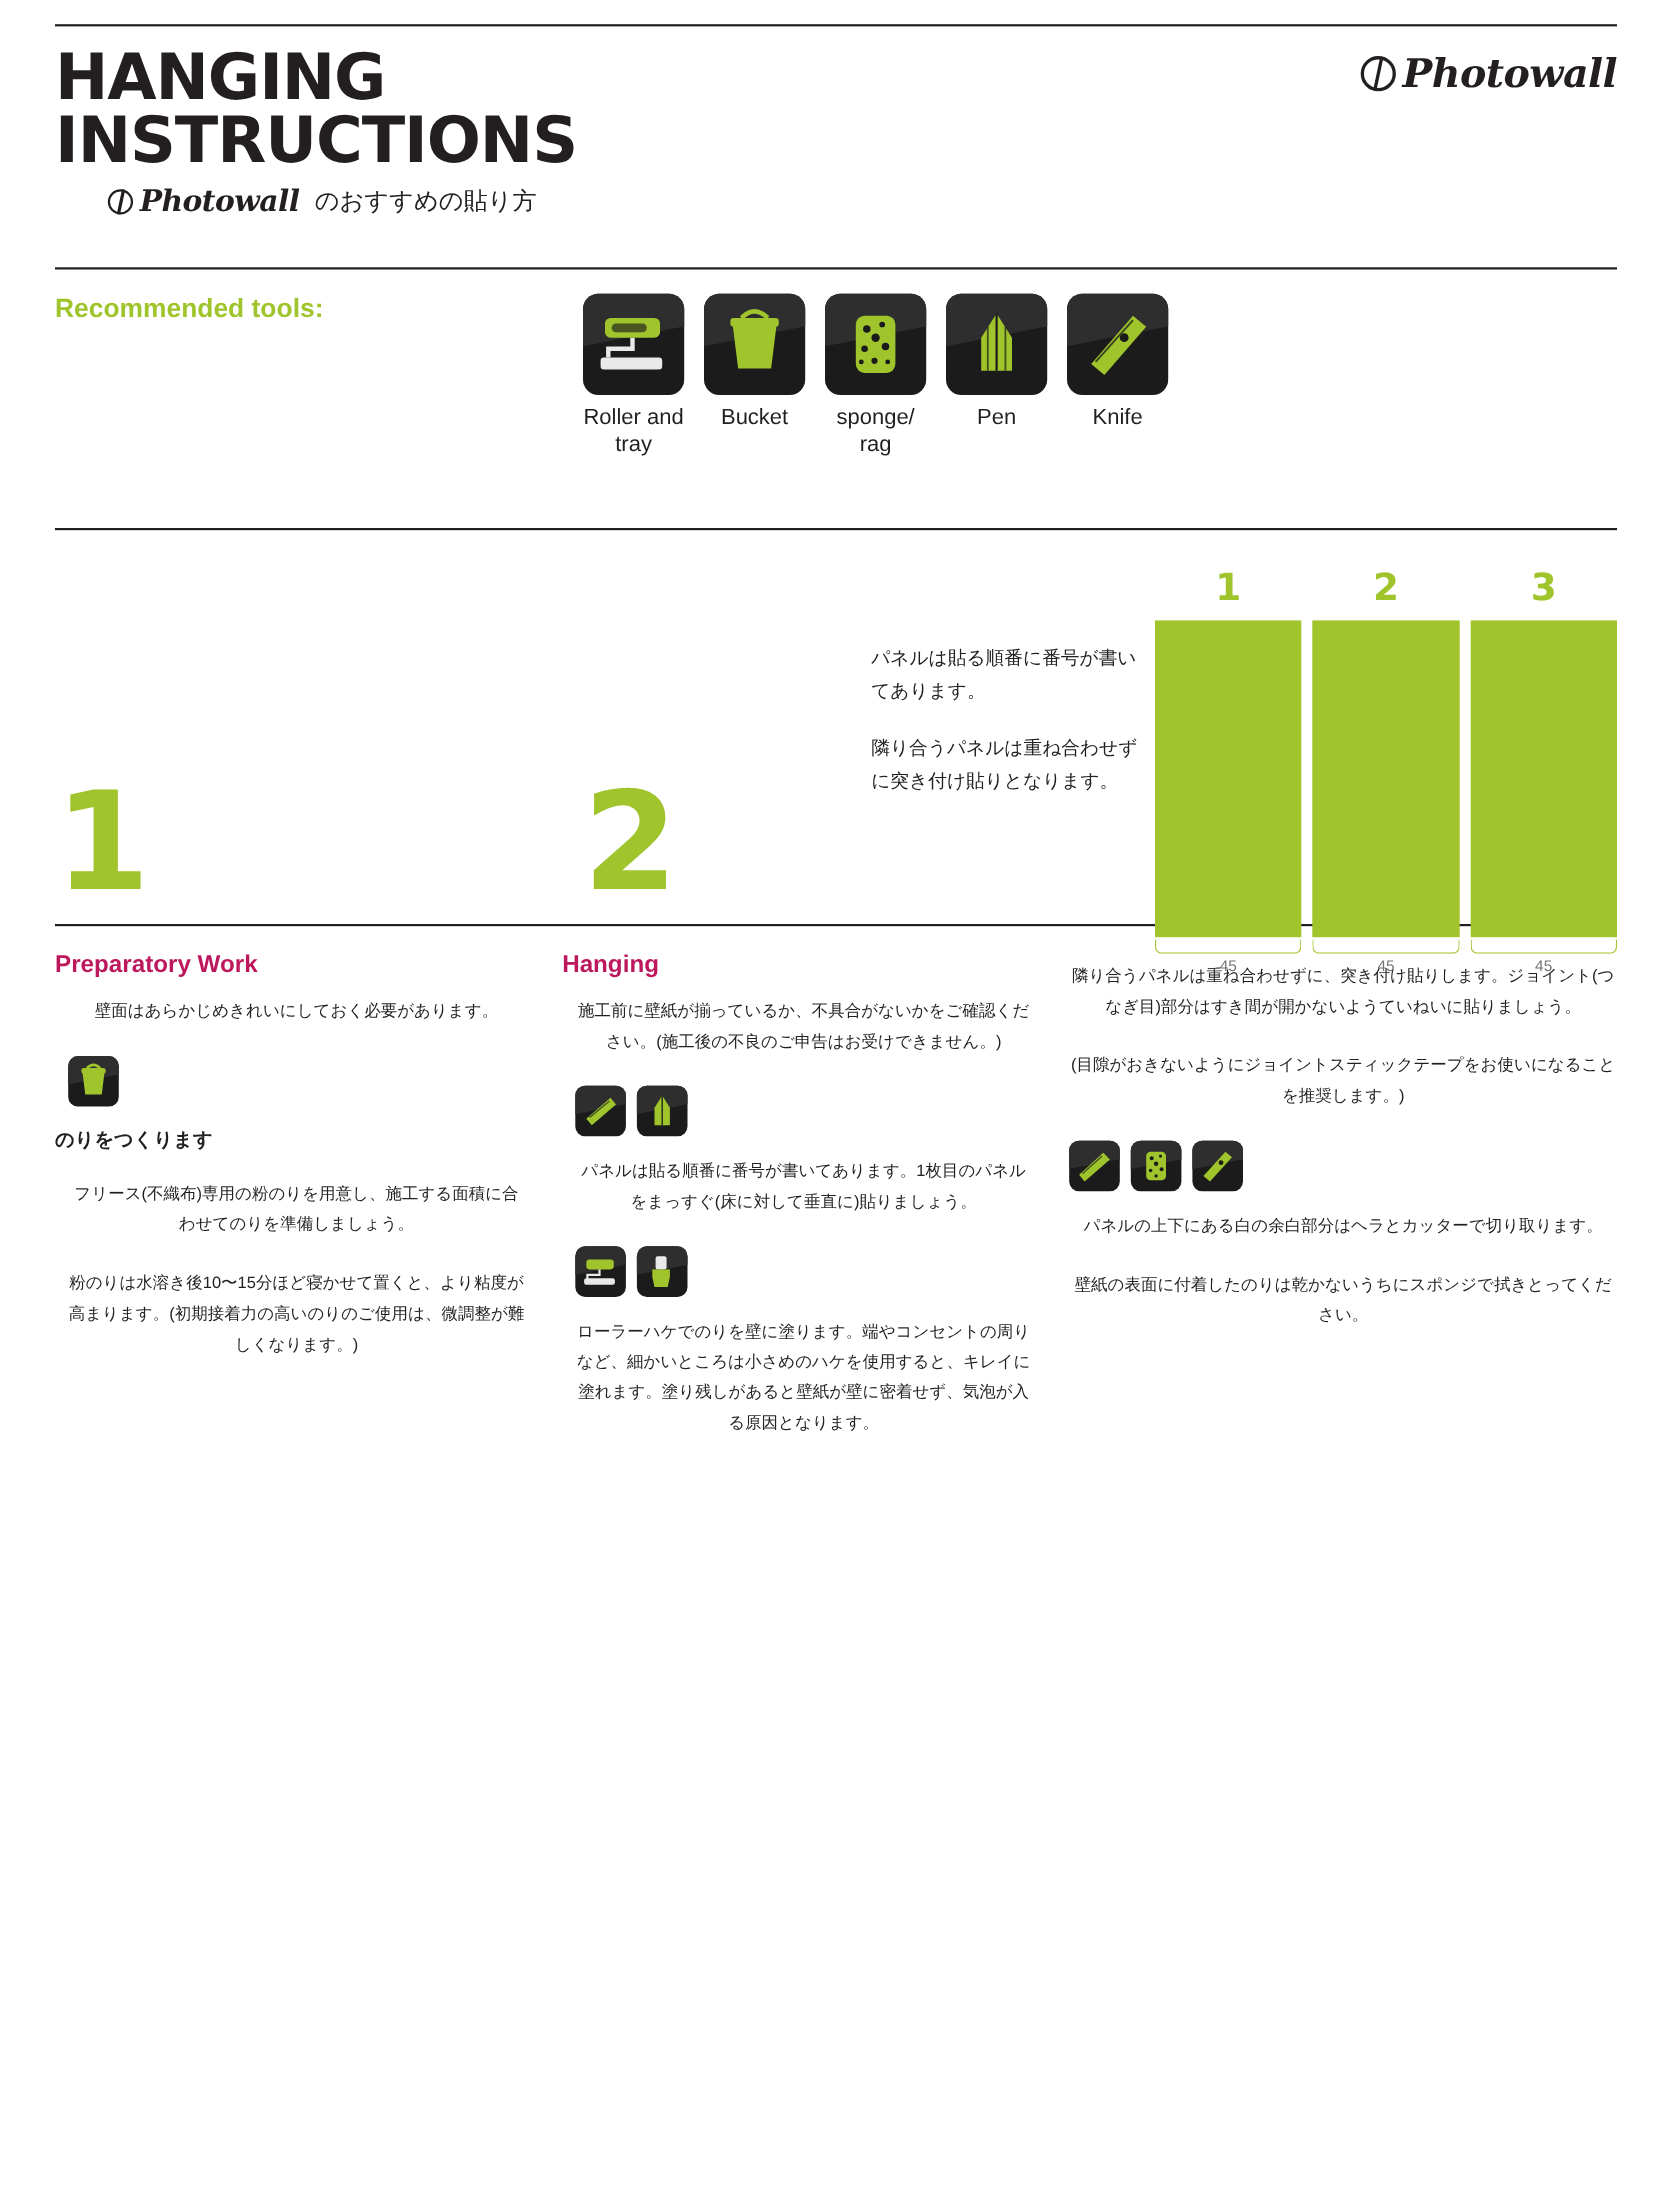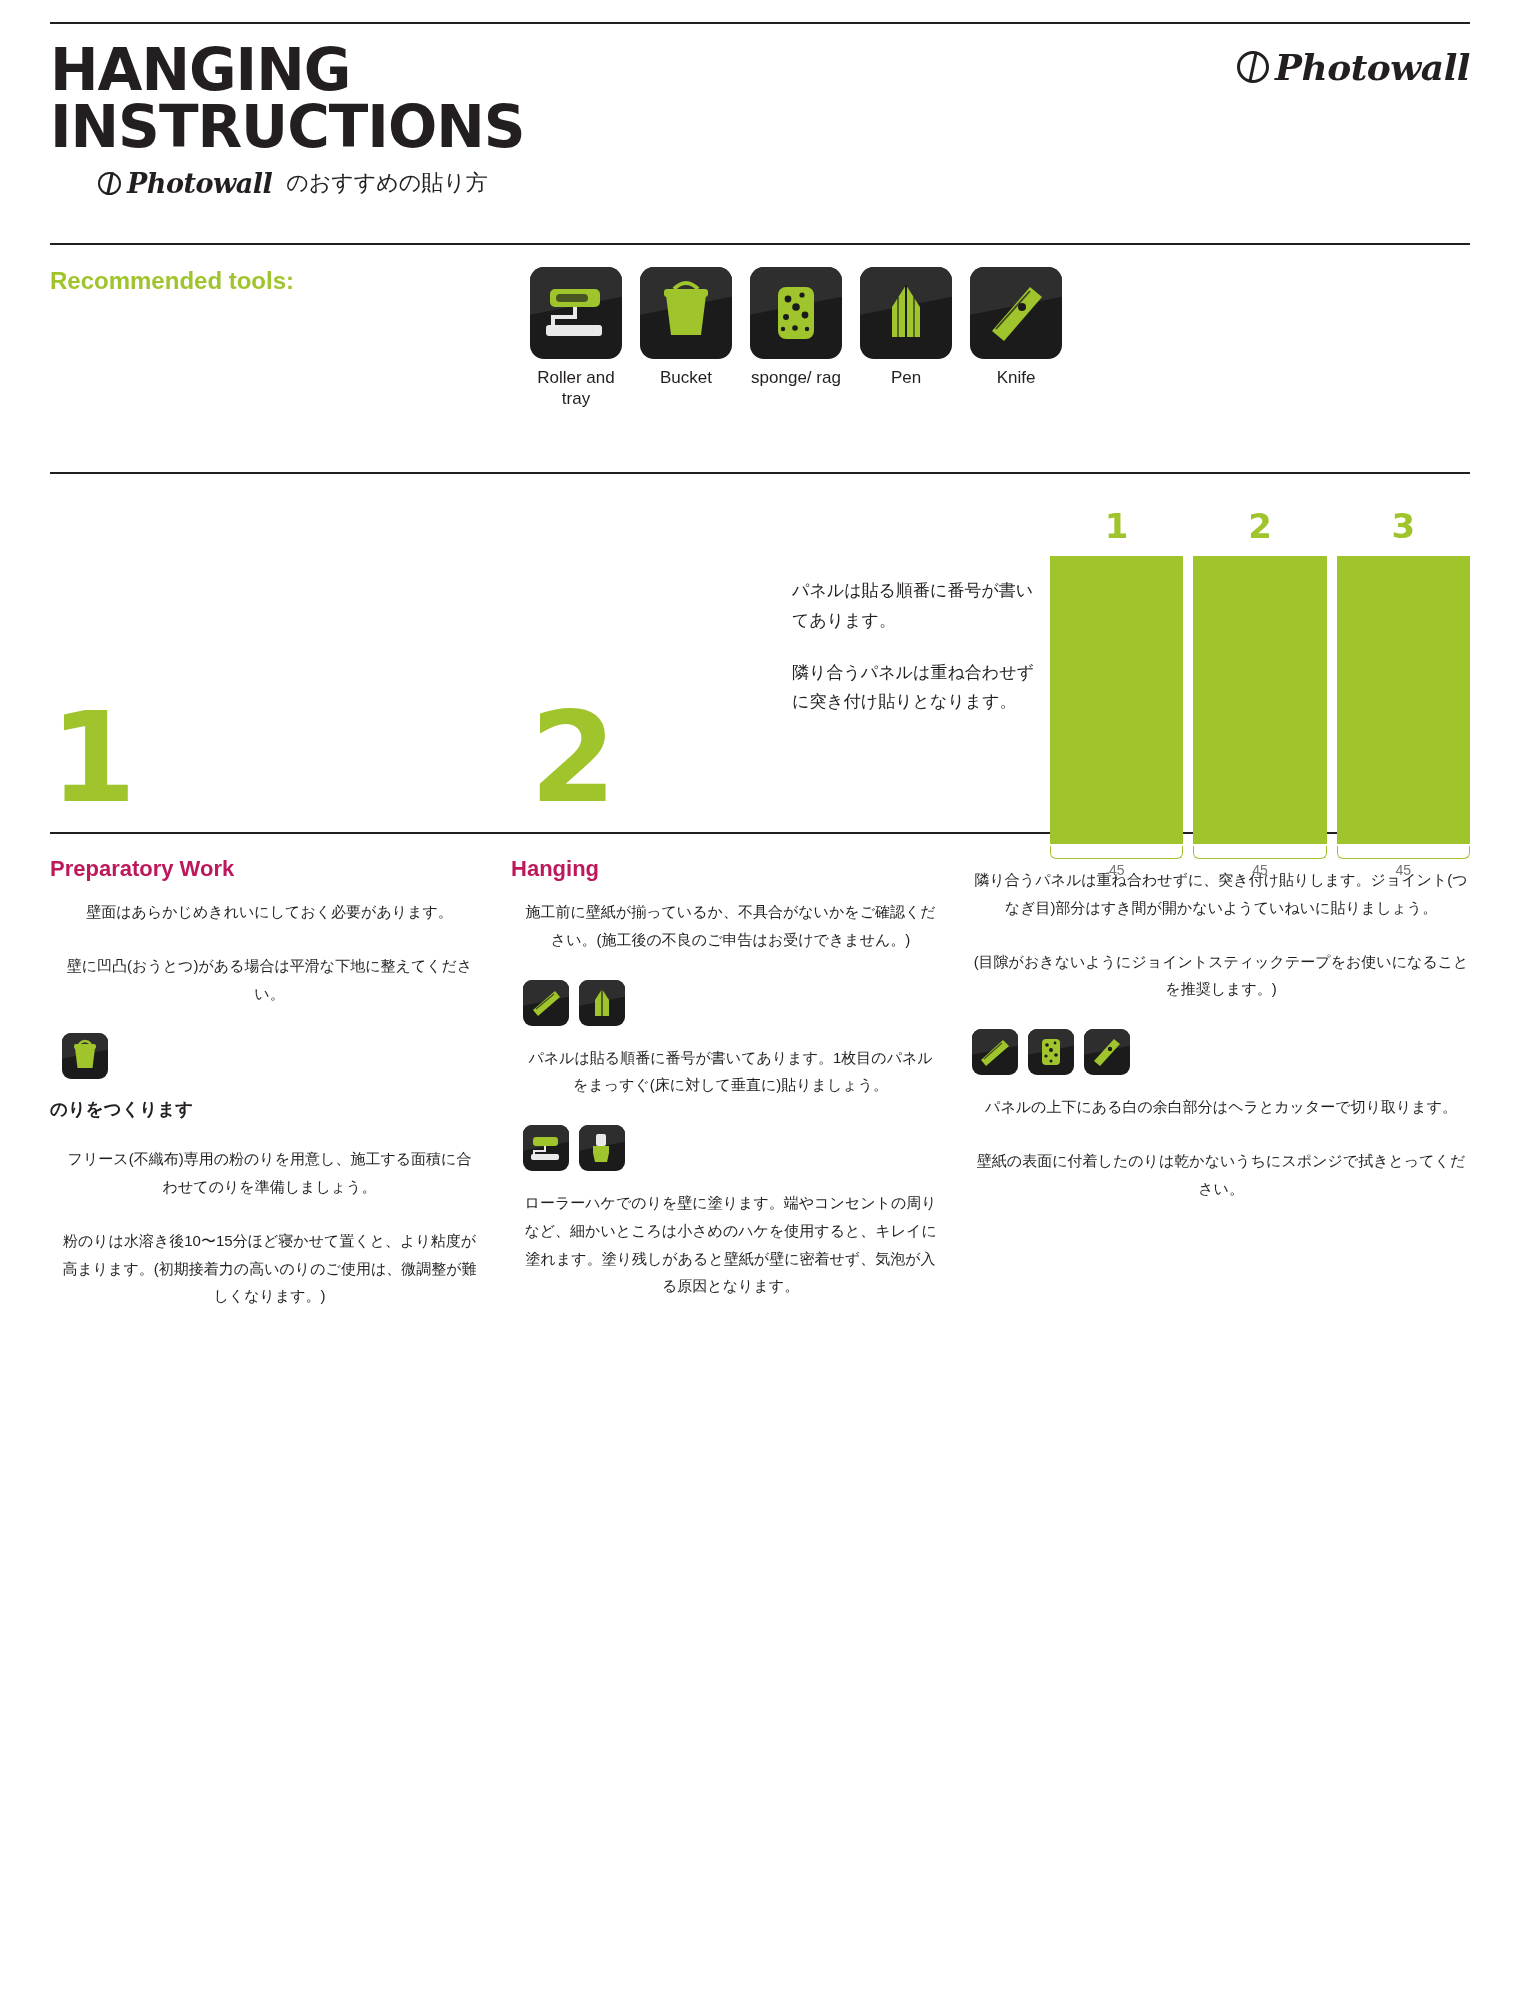--- a/index.html
+++ b/index.html
@@ -131,21 +131,21 @@
     position: absolute;
     left: 0; top: 0;
     width: 140%;
     height: 58%;
     background: #2e2e2e;
     transform: rotate(-11deg) translate(-12px,-18px);
   }
   .tool-icon svg { position: relative; z-index: 2; }
   .tool-caption {
     margin-top: 8px;
-    font-size: 17px;
+    font-size: 20px;
     line-height: 1.28;
     color: #231f20;
   }
 
   
   .mid-rule {
     border-top: 2px solid #231f20;
     margin-top: 62px;
   }
   .mid {
@@ -418,21 +418,20 @@
     </div>
   </div>
 
   <div class="cols-rule"></div>
 
   <div class="columns">
 
     <div class="col c1">
       <h2 class="col-head">Preparatory Work</h2>
       <p class="body-text indent">壁面はあらかじめきれいにしておく必要があります。</p>
-      <p class="body-text indent">壁に凹凸(おうとつ)がある場合は平滑な下地に整えてください。</p>
       <div class="inline-icons indent">
         <div class="mini-icon">
           <svg width="46" height="46" viewBox="0 0 46 46">
             <path d="M13 15 h20 l-2.5 20 h-15 z" fill="#9fc42c"></path>
             <rect x="12" y="11" width="22" height="5" rx="2" fill="#9fc42c"></rect>
             <path d="M17 11 q6 -6 12 0" stroke="#9fc42c" stroke-width="2.4" fill="none"></path>
           </svg>
         </div>
       </div>
       <p class="bold-line indent">のりをつくります</p>

